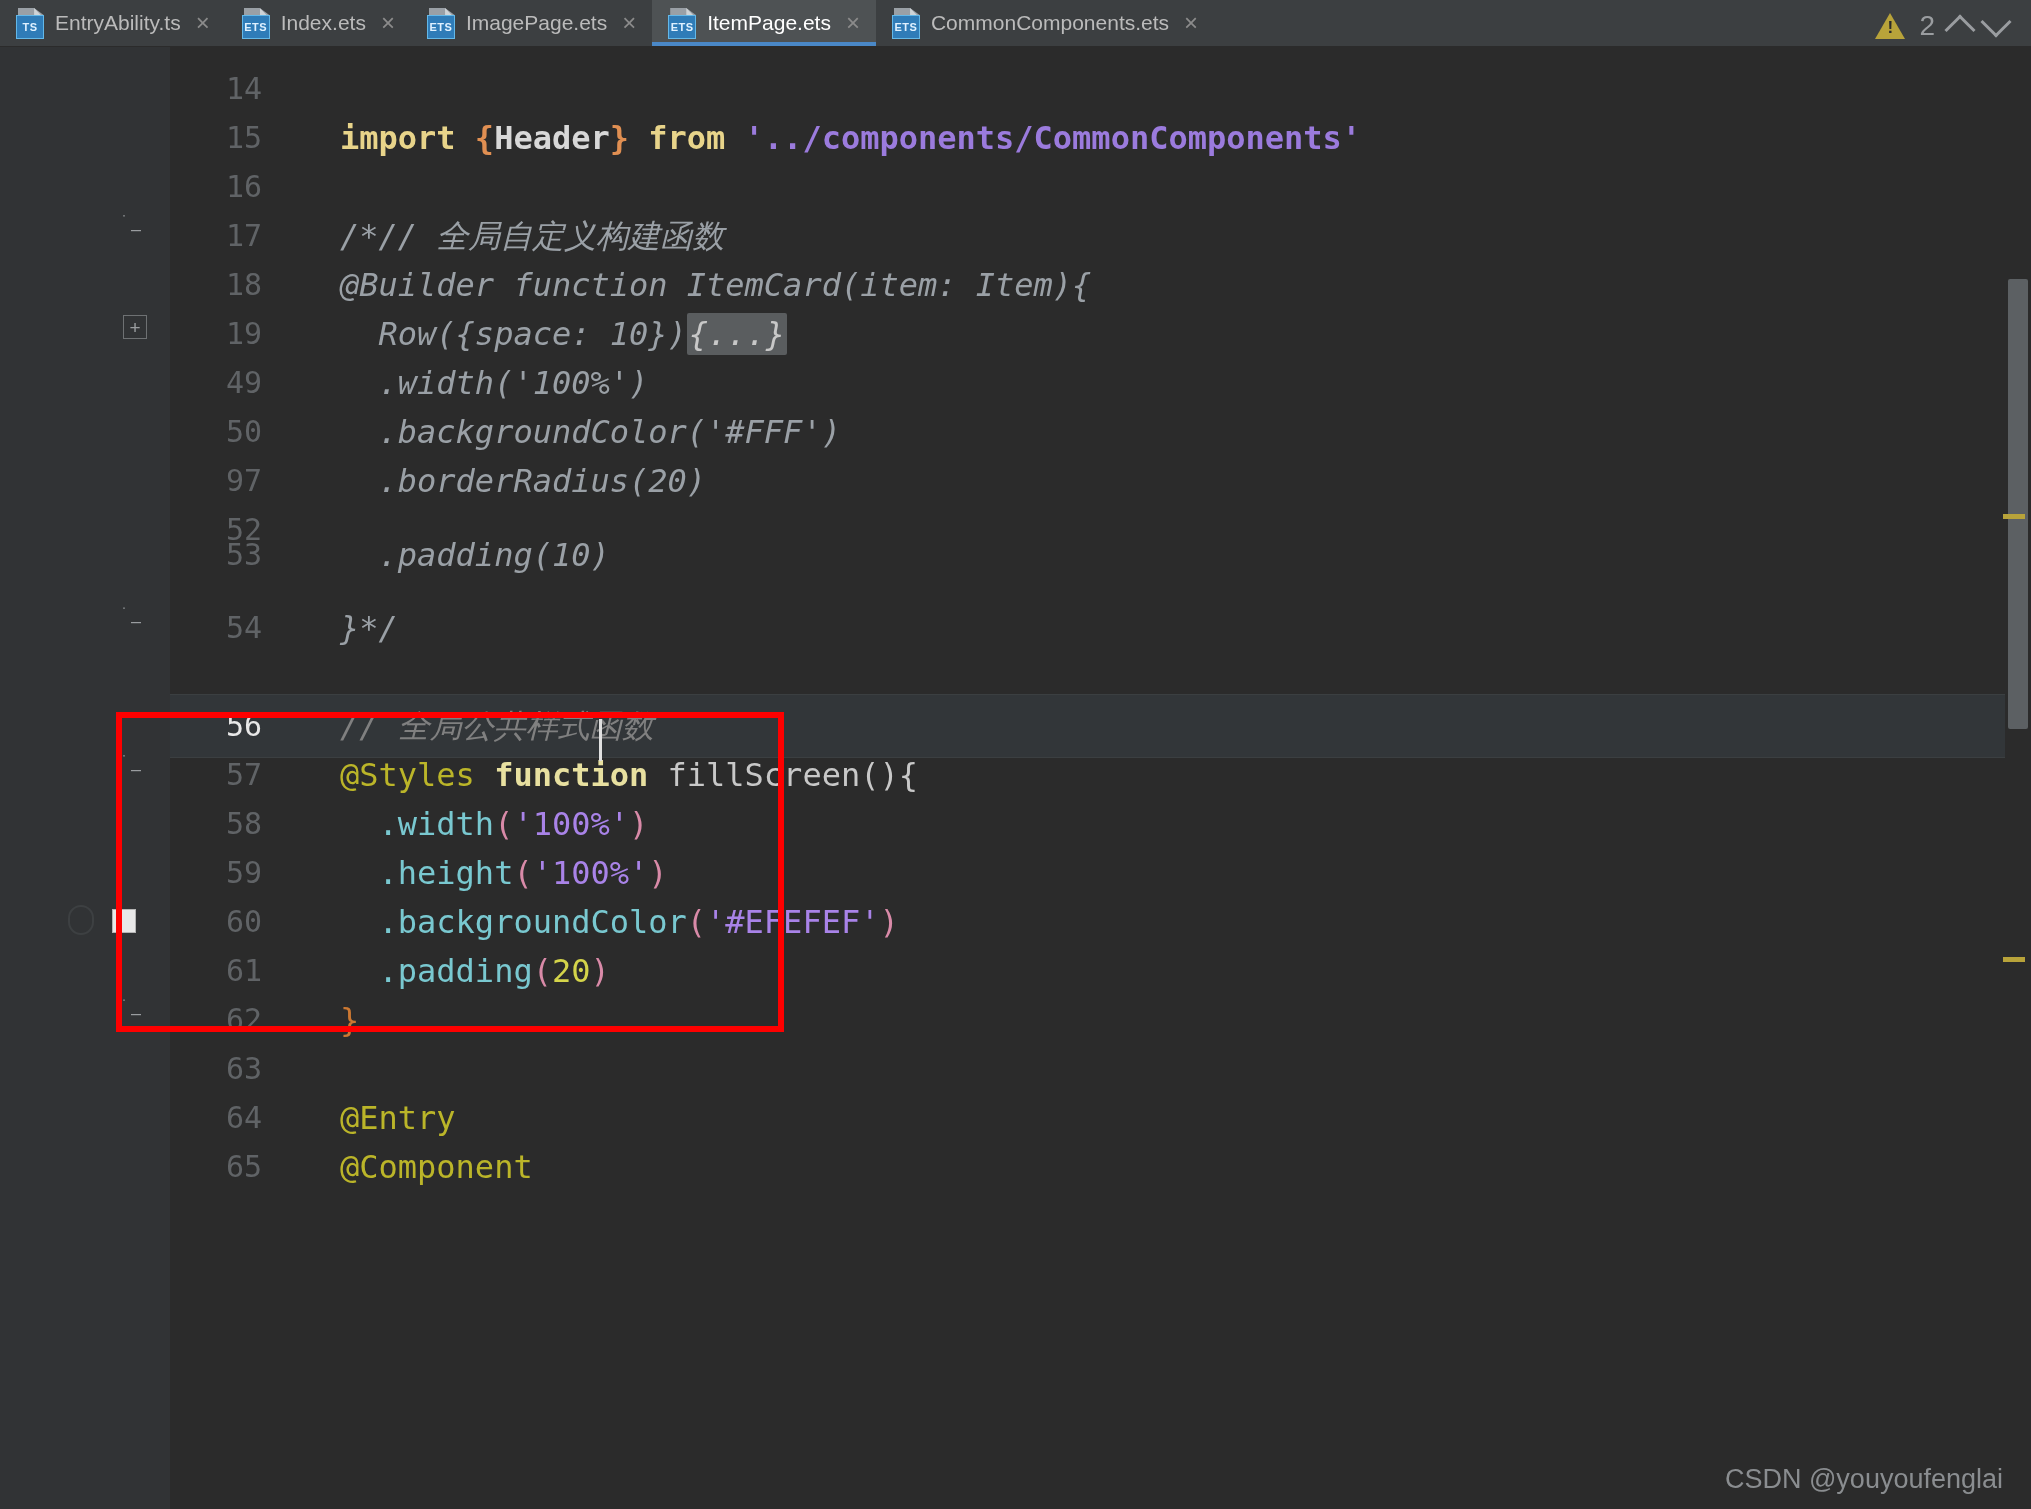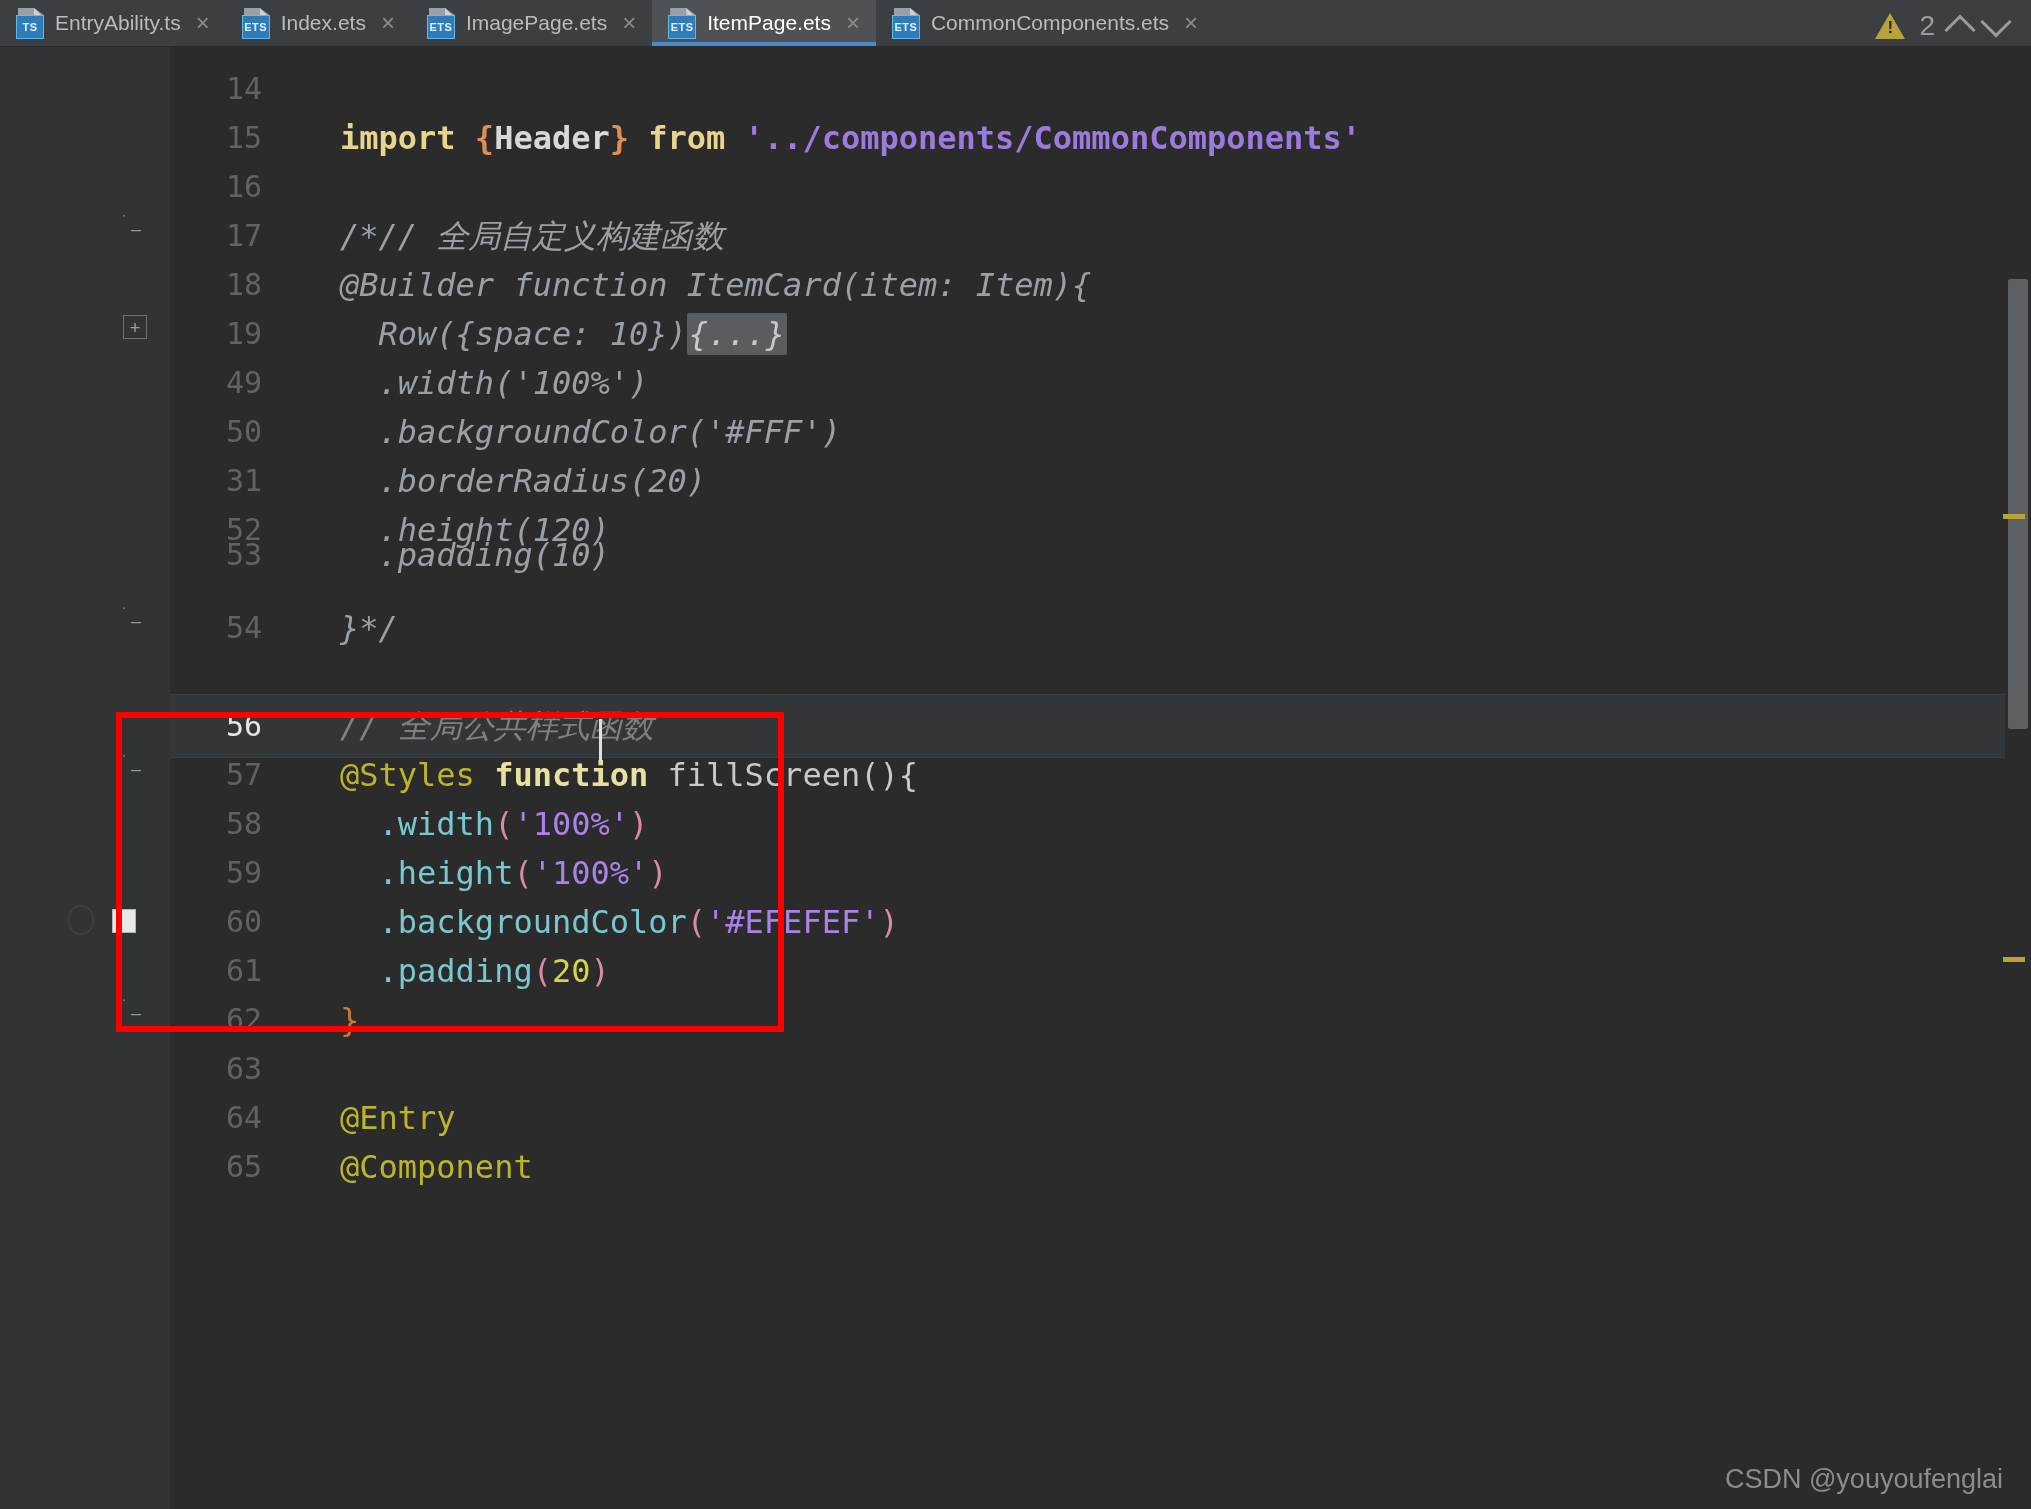--- a/index.html
+++ b/index.html
@@ -368,27 +368,26 @@
       <span class="lineno">49</span>
       <span class="code c-blockc">  .width('100%')</span>
     </div>
 
     <div class="row" style="top:353px">
       <span class="lineno">50</span>
       <span class="code c-blockc">  .backgroundColor('#FFF')</span>
     </div>
 
     <div class="row" style="top:402px">
-      <span class="lineno">31</span>
+      <span class="lineno">97</span>
       <span class="code c-blockc">  .borderRadius(20)</span>
     </div>
 
     <div class="row" style="top:451px">
       <span class="lineno">52</span>
-      <span class="code c-blockc">  .height(120)</span>
     </div>
 
     <div class="row" style="top:476px">
       <span class="lineno">53</span>
       <span class="code c-blockc">  .padding(10)</span>
     </div>
 
     <div class="row" style="top:549px">
       <span class="lineno">54</span>
       <span class="code c-blockc">}*/</span>

